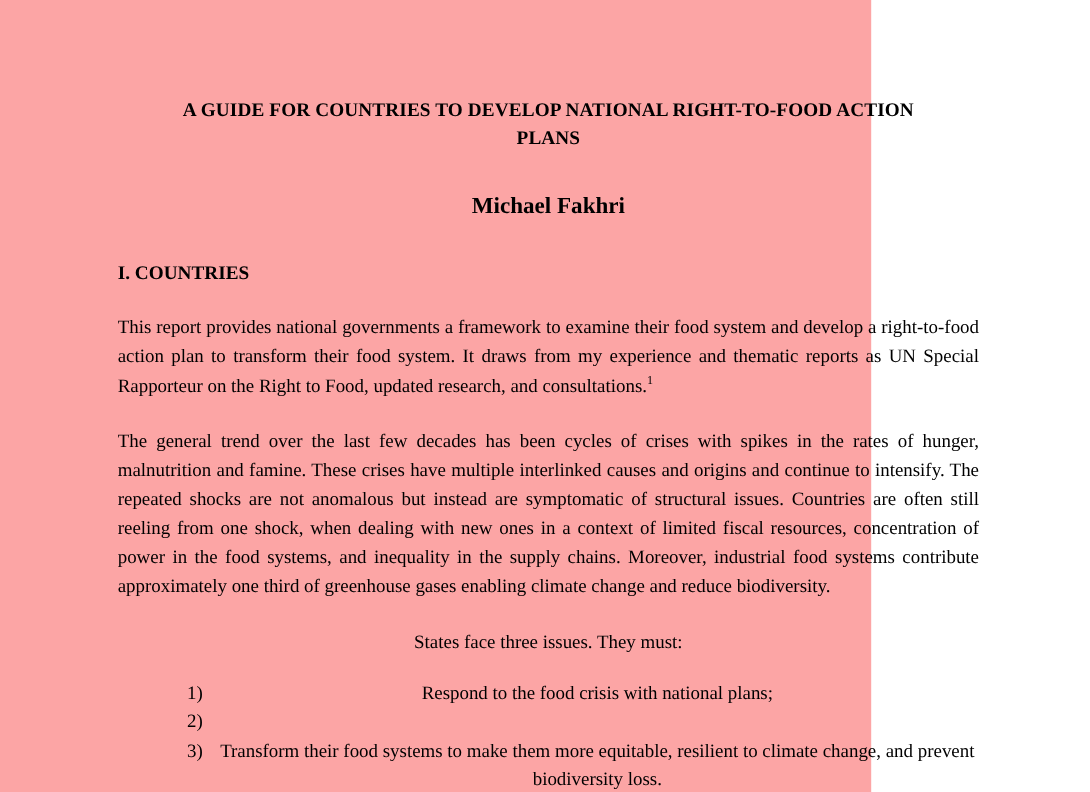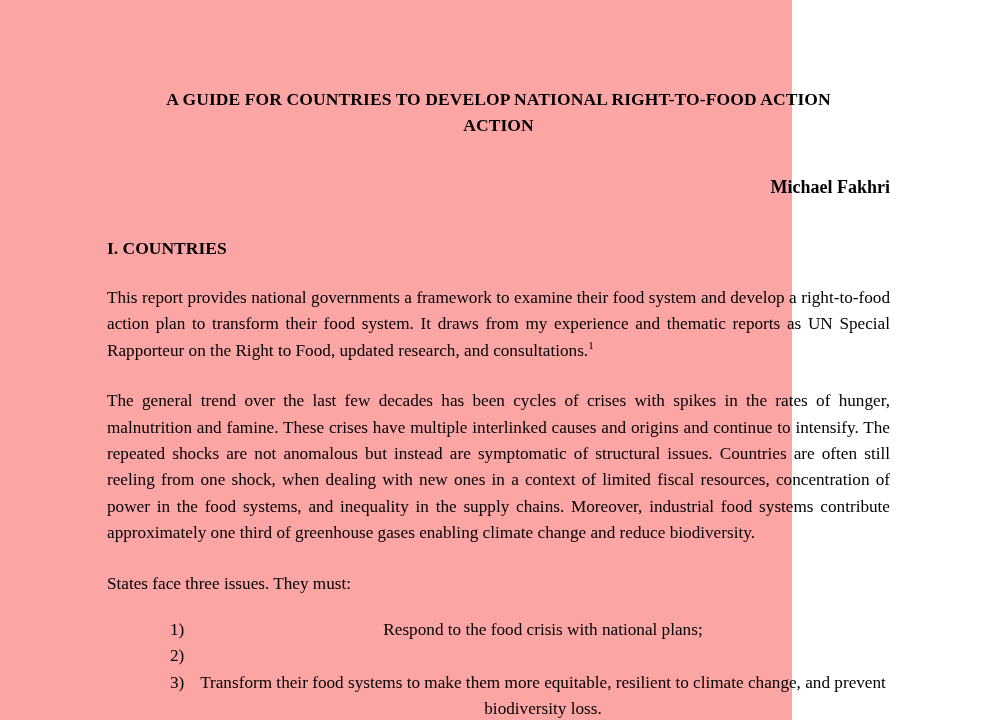--- a/index.html
+++ b/index.html
@@ -37,23 +37,23 @@
     padding-top: 86px;
     text-align: center;
     font-weight: bold;
     font-size: 17.5px;
     line-height: 26px;
     letter-spacing: 0.1px;
   }
 
   .author-block {
     margin-top: 38px;
-    text-align: right;
+    text-align: center;
     font-weight: bold;
-    font-size: 18px;
+    font-size: 21px;
     line-height: 23px;
   }
   .author-name { display: block; }
   .author-date { display: block; }
 
   
   .section-heading {
     margin: 0;
     padding-top: 38px;
     text-align: left;
@@ -69,21 +69,21 @@
     text-align: justify;
     text-justify: inter-word;
     font-size: 17.2px;
     line-height: 26.4px;
     hyphens: none;
   }
   .body-para.lead {
     padding-top: 26px;
   }
   .body-para.no-justify {
-    text-align: left;
+    text-align: center;
   }
 
   sup.footnote-ref {
     font-size: 11px;
     vertical-align: super;
     line-height: 0;
   }
 
   
   .numbered-list {
@@ -111,21 +111,21 @@
 </style>
 </head>
 <body>
 
 <div class="page">
   <div class="content">
 
     <h1 class="doc-title">
       <span>A GUIDE FOR COUNTRIES TO DEVELOP NATIONAL RIGHT-TO-FOOD ACTION</span>
       <br>
-      <span>ACTION</span>
+      <span>PLANS</span>
     </h1>
 
     <div class="author-block">
       <span class="author-name">Michael Fakhri</span>
     </div>
 
     <h2 class="section-heading">I. COUNTRIES</h2>
 
     <p class="body-para lead"><span>This report provides national governments a framework to examine their food system and develop a right-to-food action plan to transform their food system. It draws from my experience and thematic reports as UN Special Rapporteur on the Right to Food, updated research, and consultations.</span><sup class="footnote-ref">1</sup></p>
 

